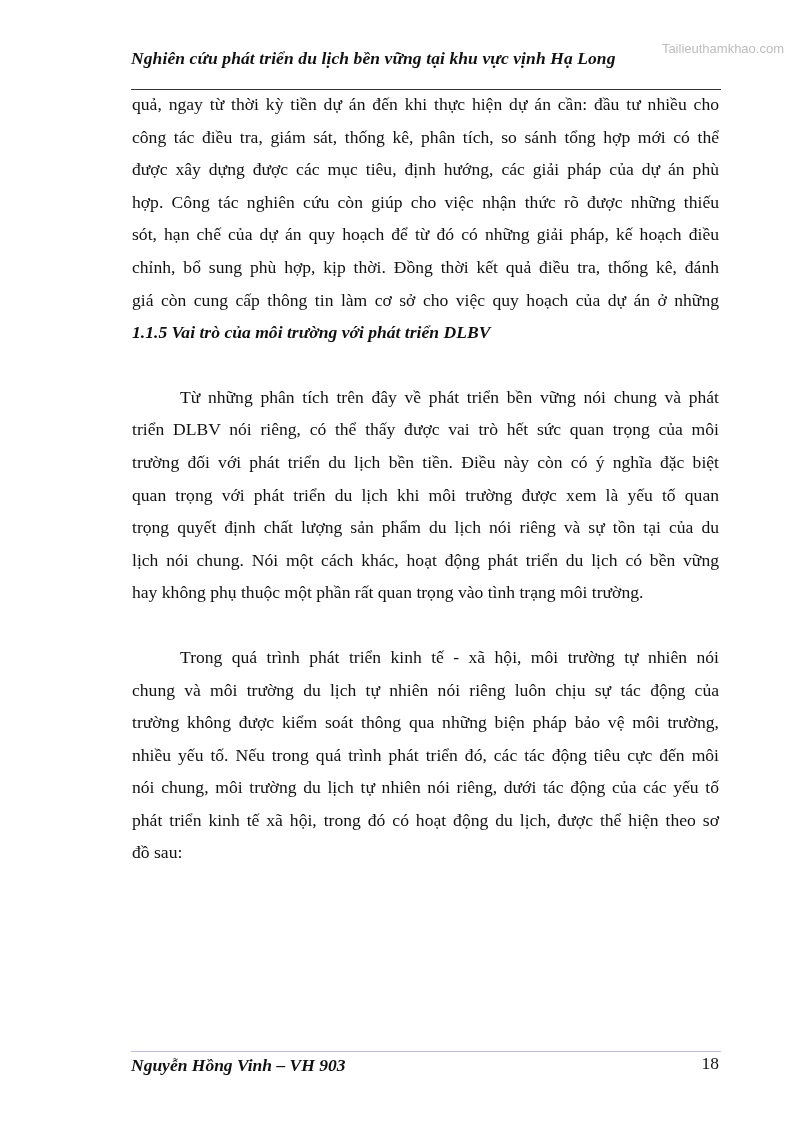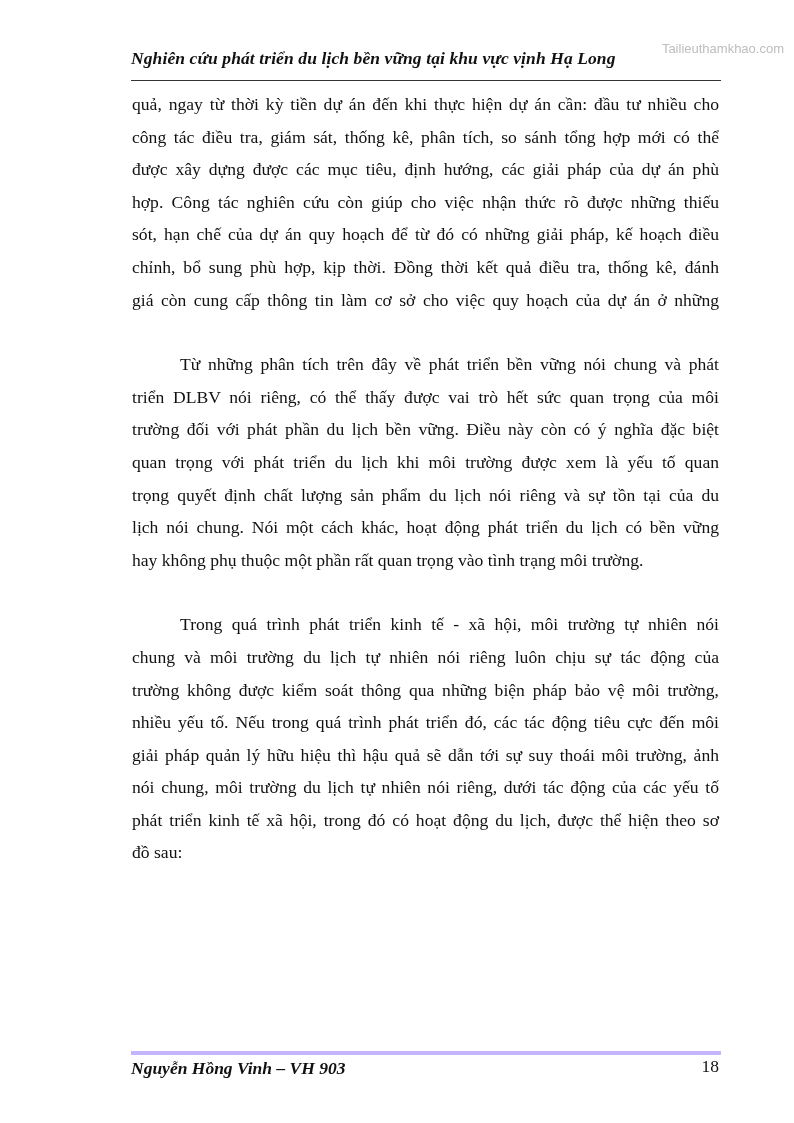--- a/index.html
+++ b/index.html
@@ -1,29 +1,29 @@
 <!DOCTYPE html>
 <html><head>
   <meta charset="utf-8">
   <style>
     html, body { margin: 0; padding: 0; background: #ffffff; }
     body { width: 794px; height: 1123px; position: relative; overflow: hidden;
       font-family: "Liberation Serif", serif; color: #111111; }
     .watermark { position: absolute; right: 10px; top: 6px; font-family: "Liberation Sans", sans-serif;
       font-size: 13px; color: #bdbdbd; margin-top: 35px; }
     .header { position: absolute; left: 131px; top: 48px; width: 590px; border-bottom: 1px solid #333333;
-      padding-bottom: 11px; }
+      padding-bottom: 20px; }
     .header-title { font-style: italic; font-weight: bold; font-size: 17.5px; letter-spacing: 0.1px; }
     .body { position: absolute; left: 132px; top: 88px; width: 587px; font-size: 17.6px; line-height: 32.6px; }
     .para { text-align: justify; margin: 0; }
     .line { display: block; text-align: justify; text-align-last: justify; height: 32.6px; white-space: nowrap; }
     .line.last { text-align-last: left; }
     .indent { padding-left: 48px; margin-top: 32px; }
     .section-heading { font-style: italic; font-weight: bold; font-size: 17.6px; display: block; height: 32.6px; }
-    .footer { position: absolute; left: 131px; top: 1051px; width: 590px; border-top: 4px solid #c4b5fd; }
+    .footer { position: absolute; left: 131px; top: 1051px; width: 590px; border-top: 1px solid #c4b5fd; }
     .footer-author { position: absolute; left: 0; top: 3px; font-style: italic; font-weight: bold; font-size: 17.5px; }
     .footer-page { position: absolute; right: 2px; top: 1px; font-size: 17.5px; }
   </style>
 </head>
 <body>
 
 <div class="watermark">Tailieuthamkhao.com</div>
 
 <div class="header">
   <span class="header-title">Nghiên cứu phát triển du lịch bền vững tại khu vực vịnh Hạ Long</span>
@@ -33,37 +33,37 @@
   <div class="para">
     <span class="line">quả, ngay từ thời kỳ tiền dự án đến khi thực hiện dự án cần: đầu tư nhiều cho</span>
     <span class="line">công tác điều tra, giám sát, thống kê, phân tích, so sánh tổng hợp mới có thể</span>
     <span class="line">được xây dựng được các mục tiêu, định hướng, các giải pháp của dự án phù</span>
     <span class="line">hợp. Công tác nghiên cứu còn giúp cho việc nhận thức rõ được những thiếu</span>
     <span class="line">sót, hạn chế của dự án quy hoạch để từ đó có những giải pháp, kế hoạch điều</span>
     <span class="line">chỉnh, bổ sung phù hợp, kịp thời. Đồng thời kết quả điều tra, thống kê, đánh</span>
     <span class="line">giá còn cung cấp thông tin làm cơ sở cho việc quy hoạch của dự án ở những</span>
   </div>
 
+  <span class="section-heading">1.1.5 Vai trò của môi trường với phát triển DLBV</span>
 
   <div class="para">
     <span class="line indent">Từ những phân tích trên đây về phát triển bền vững nói chung và phát</span>
     <span class="line">triển DLBV nói riêng, có thể thấy được vai trò hết sức quan trọng của môi</span>
-    <span class="line">trường đối với phát phần du lịch bền vững. Điều này còn có ý nghĩa đặc biệt</span>
+    <span class="line">trường đối với phát triển du lịch bền tiền. Điều này còn có ý nghĩa đặc biệt</span>
     <span class="line">quan trọng với phát triển du lịch khi môi trường được xem là yếu tố quan</span>
     <span class="line">trọng quyết định chất lượng sản phẩm du lịch nói riêng và sự tồn tại của du</span>
     <span class="line">lịch nói chung. Nói một cách khác, hoạt động phát triển du lịch có bền vững</span>
     <span class="line last">hay không phụ thuộc một phần rất quan trọng vào tình trạng môi trường.</span>
   </div>
 
   <div class="para">
     <span class="line indent">Trong quá trình phát triển kinh tế - xã hội, môi trường tự nhiên nói</span>
     <span class="line">chung và môi trường du lịch tự nhiên nói riêng luôn chịu sự tác động của</span>
     <span class="line">trường không được kiểm soát thông qua những biện pháp bảo vệ môi trường,</span>
     <span class="line">nhiều yếu tố. Nếu trong quá trình phát triển đó, các tác động tiêu cực đến môi</span>
-    <span class="line">giải pháp quản lý hữu hiệu thì hậu quả sẽ dẫn tới sự suy thoái môi trường, ảnh</span>
     <span class="line">nói chung, môi trường du lịch tự nhiên nói riêng, dưới tác động của các yếu tố</span>
     <span class="line">phát triển kinh tế xã hội, trong đó có hoạt động du lịch, được thể hiện theo sơ</span>
     <span class="line last">đồ sau:</span>
   </div>
 </div>
 
 <div class="footer">
   <span class="footer-author">Nguyễn Hồng Vinh – VH 903</span>
   <span class="footer-page">18</span>
 </div>

